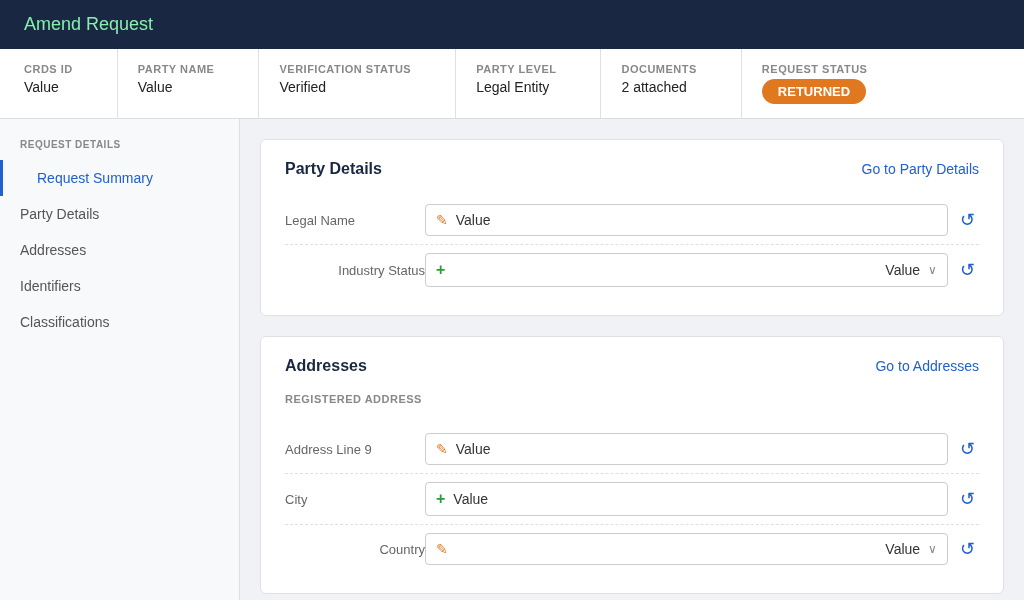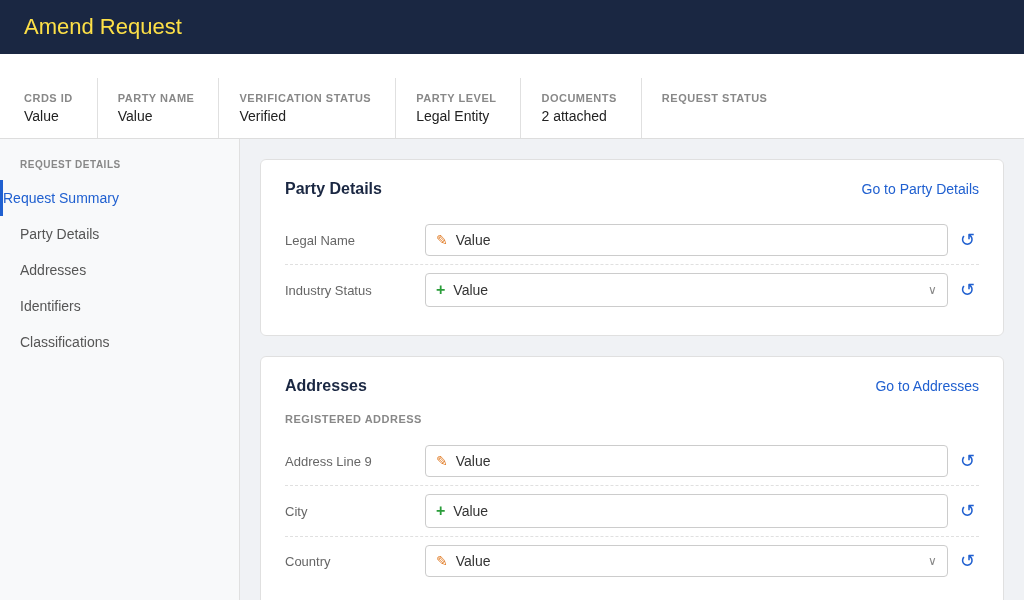--- a/index.html
+++ b/index.html
@@ -1,37 +1,36 @@
 <!DOCTYPE html>
 <html><head>
   <meta charset="utf-8">
   <style>
     * { box-sizing: border-box; margin: 0; padding: 0; }
     body { font-family: -apple-system, BlinkMacSystemFont, 'Segoe UI', Arial, sans-serif; background: #f0f2f5; font-size: 14px; color: #333; }
 
     .header {
       background: #1a2742;
-      color: #fde047;
+      color: #86efac;
       padding: 14px 24px;
-      font-size: 22px;
+      font-size: 18px;
       font-weight: 500;
     }
 
     .summary-bar {
       background: white;
       border-bottom: 1px solid #ddd;
       display: flex;
       padding: 0 24px;
     }
 
     .summary-item {
-      padding: 14px 24px 14px 0;
+      padding: 14px 44px 14px 0;
       margin-right: 20px;
       border-right: 1px solid #e0e0e0;
-      margin-top: 24px;
     }
     .summary-item:last-child { border-right: none; }
 
     .summary-label {
       font-size: 11px;
       color: #888;
       font-weight: 600;
       text-transform: uppercase;
       letter-spacing: 0.5px;
       margin-bottom: 4px;
@@ -78,21 +77,21 @@
     .sidebar-item {
       padding: 10px 20px;
       cursor: pointer;
       color: #555;
       font-size: 14px;
     }
 
     .sidebar-item.active {
       color: #2060d0;
       border-left: 3px solid #2060d0;
-      padding-left: 0;
+      padding-left: 34px;
       font-weight: 500;
     }
 
     .content {
       flex: 1;
       padding: 20px;
       overflow-y: auto;
     }
 
     .card {
@@ -122,21 +121,21 @@
       cursor: pointer;
       text-decoration: none;
     }
 
     .field-row {
       display: flex;
       align-items: center;
       padding: 8px 0;
       border-bottom: 1px dashed #e0e0e0;
     }
-    .field-row:last-child { border-bottom: none; }
+    .field-row:last-child { border-bottom: none; text-align: right; }
 
     .field-label {
       width: 140px;
       font-size: 13px;
       color: #666;
       flex-shrink: 0;
     }
 
     .field-input-wrapper {
       flex: 1;
@@ -176,21 +175,21 @@
       padding: 2px 4px;
       line-height: 1;
     }
 
     .section-sublabel {
       font-size: 11px;
       color: #888;
       font-weight: 600;
       text-transform: uppercase;
       letter-spacing: 0.5px;
-      margin-bottom: 12px;
+      margin-bottom: 20px;
     }
   </style>
 </head>
 <body>
 
 <div class="header">
   <span>Amend Request</span>
 </div>
 
 <div class="summary-bar">
@@ -209,20 +208,23 @@
   <div class="summary-item">
     <div class="summary-label">PARTY LEVEL</div>
     <div class="summary-value">Legal Entity</div>
   </div>
   <div class="summary-item">
     <div class="summary-label">DOCUMENTS</div>
     <div class="summary-value">2 attached</div>
   </div>
   <div class="summary-item">
     <div class="summary-label">REQUEST STATUS</div>
+    <div>
+      <span class="status-badge">RETURNED</span>
+    </div>
   </div>
 </div>
 
 <div class="main-layout">
 
   <div class="sidebar">
     <div class="sidebar-section-label">REQUEST DETAILS</div>
     <div class="sidebar-item active">
       <span>Request Summary</span>
     </div>

